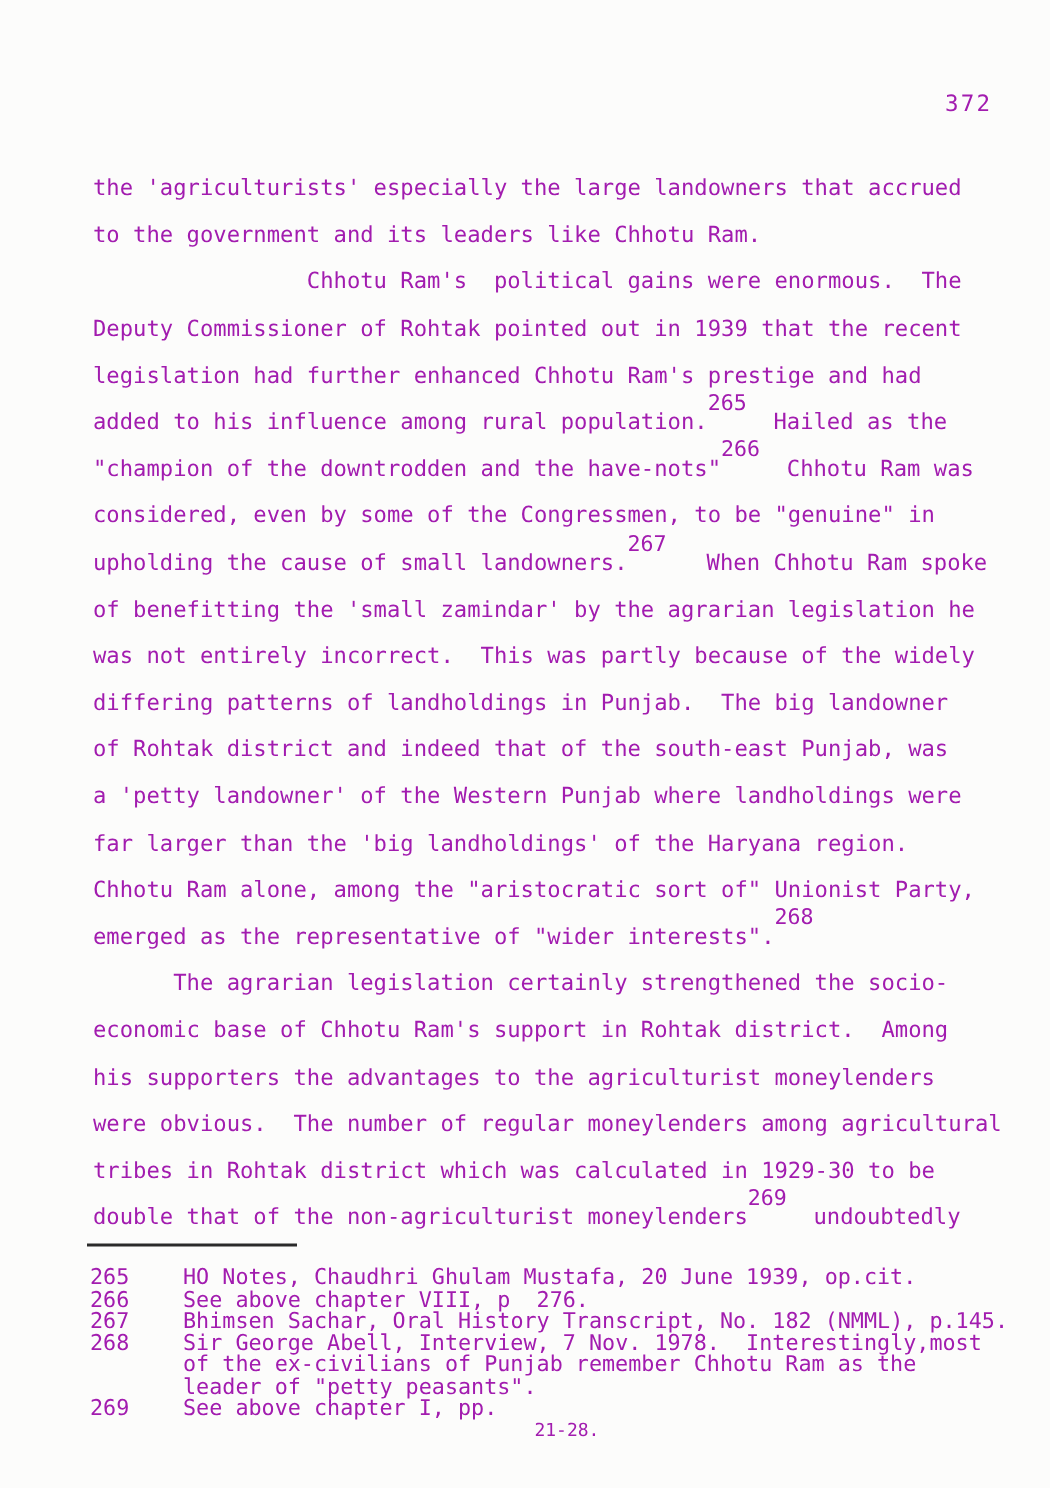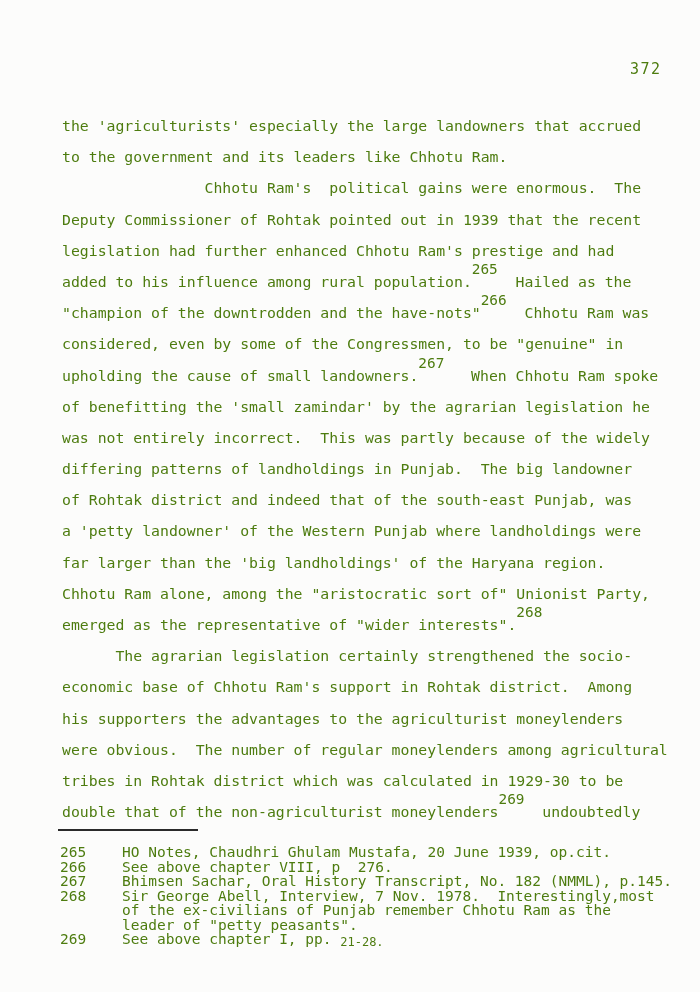--- a/index.html
+++ b/index.html
@@ -52,24 +52,25 @@
   .fn-line { display: flex; }
   .fn-num { flex: none; width: 62px; }
   .fn-text { flex: none; }
   .u {
     text-decoration-thickness: 1.5px;
     text-underline-offset: 2.5px;
   }
   .ins {
     font-size: 12px;
     position: relative;
-    top: 2px;
+    top: 14px;
+    margin-left: 16px;
   }
 </style>
 </head>
 <body>
 
-<div class="page" style="background: rgb(252, 252, 251); color: #4d7c0f;">
+<div class="page" style="background: rgb(252, 252, 251); color: #a21caf;">
   <div class="page-number">372</div>
   <div class="body-text"><div class="line"><span>the 'agriculturists' especially the large landowners that accrued</span></div><div class="line"><span>to the government and its leaders like Chhotu Ram.</span></div><div class="line"><span>                Chhotu Ram's  political gains were enormous.  The</span></div><div class="line"><span>Deputy Commissioner of Rohtak pointed out in 1939 that the recent</span></div><div class="line"><span>legislation had further enhanced Chhotu Ram's prestige and had</span></div><div class="line"><span>added to his influence among rural population.</span><span class="sup">265</span><span>  Hailed as the</span></div><div class="line"><span>"champion of the downtrodden and the have-nots"</span><span class="sup">266</span><span>  Chhotu Ram was</span></div><div class="line"><span>considered, even by some of the Congressmen, to be "genuine" in</span></div><div class="line"><span>upholding the cause of small landowners.</span><span class="sup">267</span><span>   When Chhotu Ram spoke</span></div><div class="line"><span>of benefitting the 'small zamindar' by the agrarian legislation he</span></div><div class="line"><span>was not entirely incorrect.  This was partly because of the widely</span></div><div class="line"><span>differing patterns of landholdings in Punjab.  The big landowner</span></div><div class="line"><span>of Rohtak district and indeed that of the south-east Punjab, was</span></div><div class="line"><span>a 'petty landowner' of the Western Punjab where landholdings were</span></div><div class="line"><span>far larger than the 'big landholdings' of the Haryana region.</span></div><div class="line"><span>Chhotu Ram alone, among the "aristocratic sort of" Unionist Party,</span></div><div class="line"><span>emerged as the representative of "wider interests".</span><span class="sup">268</span></div><div class="line"><span>      The agrarian legislation certainly strengthened the socio-</span></div><div class="line"><span>economic base of Chhotu Ram's support in Rohtak district.  Among</span></div><div class="line"><span>his supporters the advantages to the agriculturist moneylenders</span></div><div class="line"><span>were obvious.  The number of regular moneylenders among agricultural</span></div><div class="line"><span>tribes in Rohtak district which was calculated in 1929-30 to be</span></div><div class="line"><span>double that of the non-agriculturist moneylenders</span><span class="sup">269</span><span>  undoubtedly</span></div></div>
   <div class="footnote-separator"></div>
   <div class="footnotes"><div class="fn-line"><span class="fn-num">265</span><span class="fn-text"><span>HO Notes, Chaudhri Ghulam Mustafa, 20 June 1939, </span><span class="u">op.cit</span><span>.</span></span></div><div class="fn-line"><span class="fn-num">266</span><span class="fn-text"><span>See above chapter VIII, p  276.</span></span></div><div class="fn-line"><span class="fn-num">267</span><span class="fn-text"><span>Bhimsen Sachar, </span><span class="u">Oral History Transcript</span><span>, No. 182 (NMML), p.145.</span></span></div><div class="fn-line"><span class="fn-num">268</span><span class="fn-text"><span>Sir George Abell, </span><span class="u">Interview</span><span>, 7 Nov. 1978.  Interestingly,most</span></span></div><div class="fn-line"><span class="fn-num"></span><span class="fn-text"><span>of the ex-civilians of Punjab remember Chhotu Ram as the</span></span></div><div class="fn-line"><span class="fn-num"></span><span class="fn-text"><span>leader of "petty peasants".</span></span></div><div class="fn-line"><span class="fn-num">269</span><span class="fn-text"><span>See above chapter I, pp. </span><span class="ins">21-28.</span></span></div></div>
 </div>
 
 </body></html>

